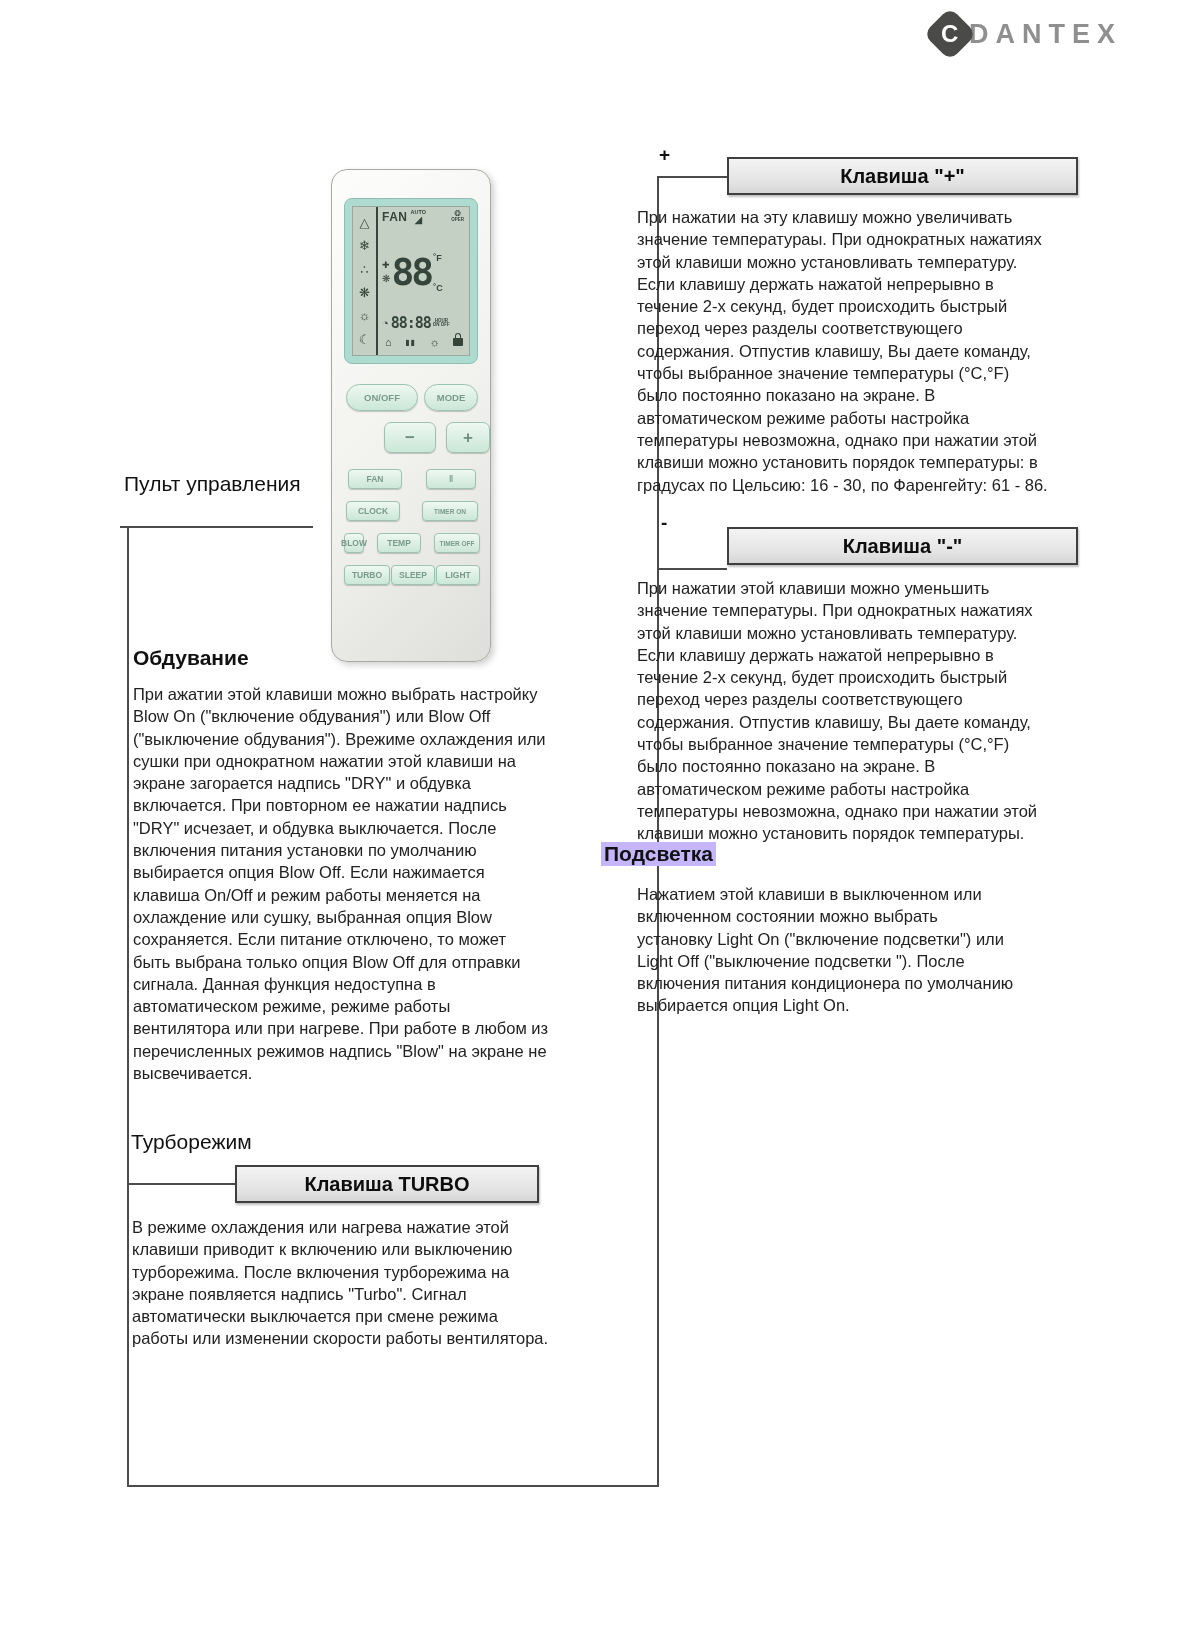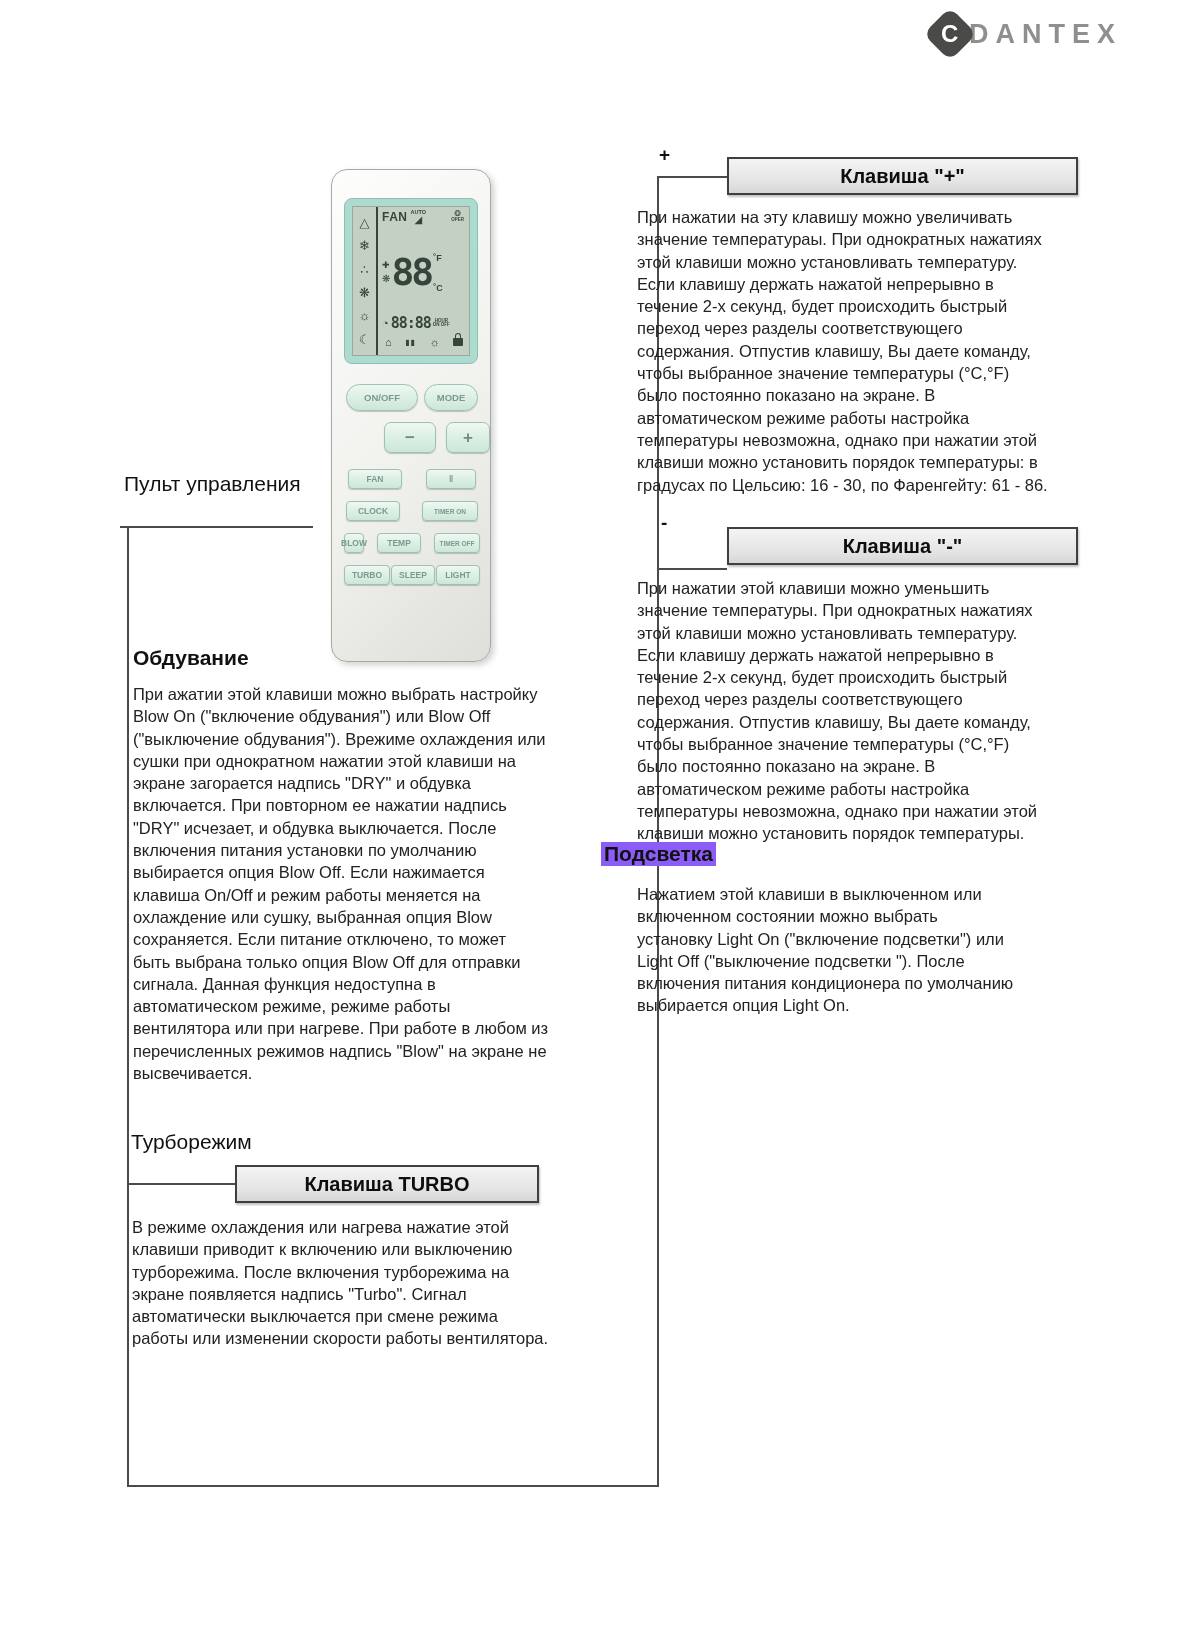--- a/index.html
+++ b/index.html
@@ -205,21 +205,21 @@
 Если клавишу держать нажатой непрерывно в
 течение 2-х секунд, будет происходить быстрый
 переход через разделы соответствующего
 содержания. Отпустив клавишу, Вы даете команду,
 чтобы выбранное значение температуры (°C,°F)
 было постоянно показано на экране. В
 автоматическом режиме работы настройка
 температуры невозможна, однако при нажатии этой
 клавиши можно установить порядок температуры.</div>
 
-  <div class="big-label bold" style="left:601px;top:842px;background:#8b5cf6;padding:0 3px;z-index:2;">Подсветка</div>
+  <div class="big-label bold" style="left:601px;top:842px;background:#c4b5fd;padding:0 3px;z-index:2;">Подсветка</div>
   <div class="body-text" style="left:637px;top:883px;width:452px;">Нажатием этой клавиши в выключенном или
 включенном состоянии можно выбрать
 установку Light On ("включение подсветки") или
 Light Off ("выключение подсветки "). После
 включения питания кондиционера по умолчанию
 выбирается опция Light On.</div>
 
   <div class="big-label bold" style="left:133px;top:646px;">Обдувание</div>
   <div class="body-text" style="left:133px;top:683px;width:460px;">При ажатии этой клавиши можно выбрать настройку
 Blow On ("включение обдувания") или Blow Off

